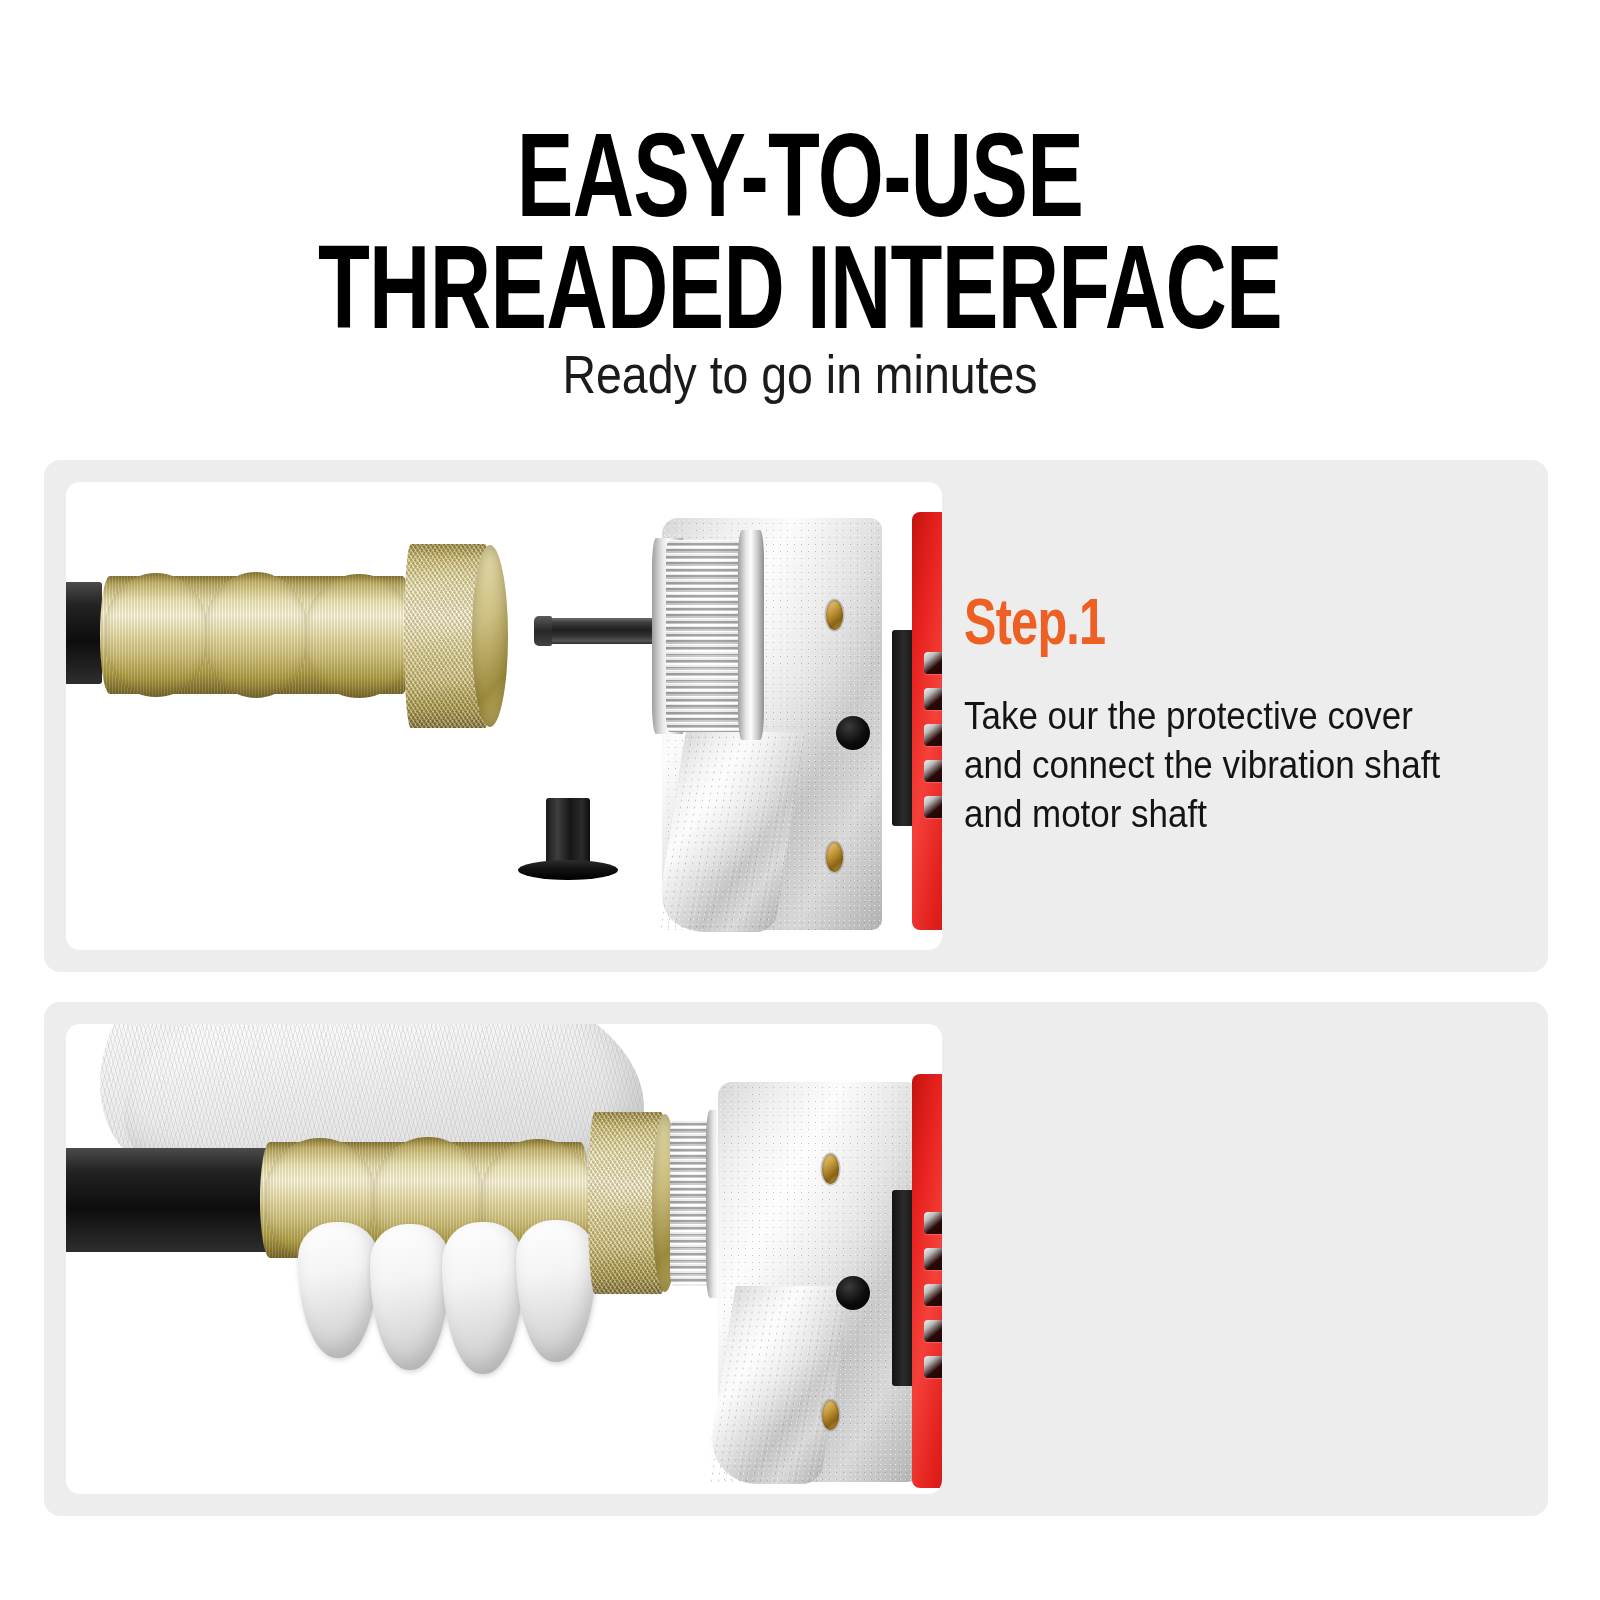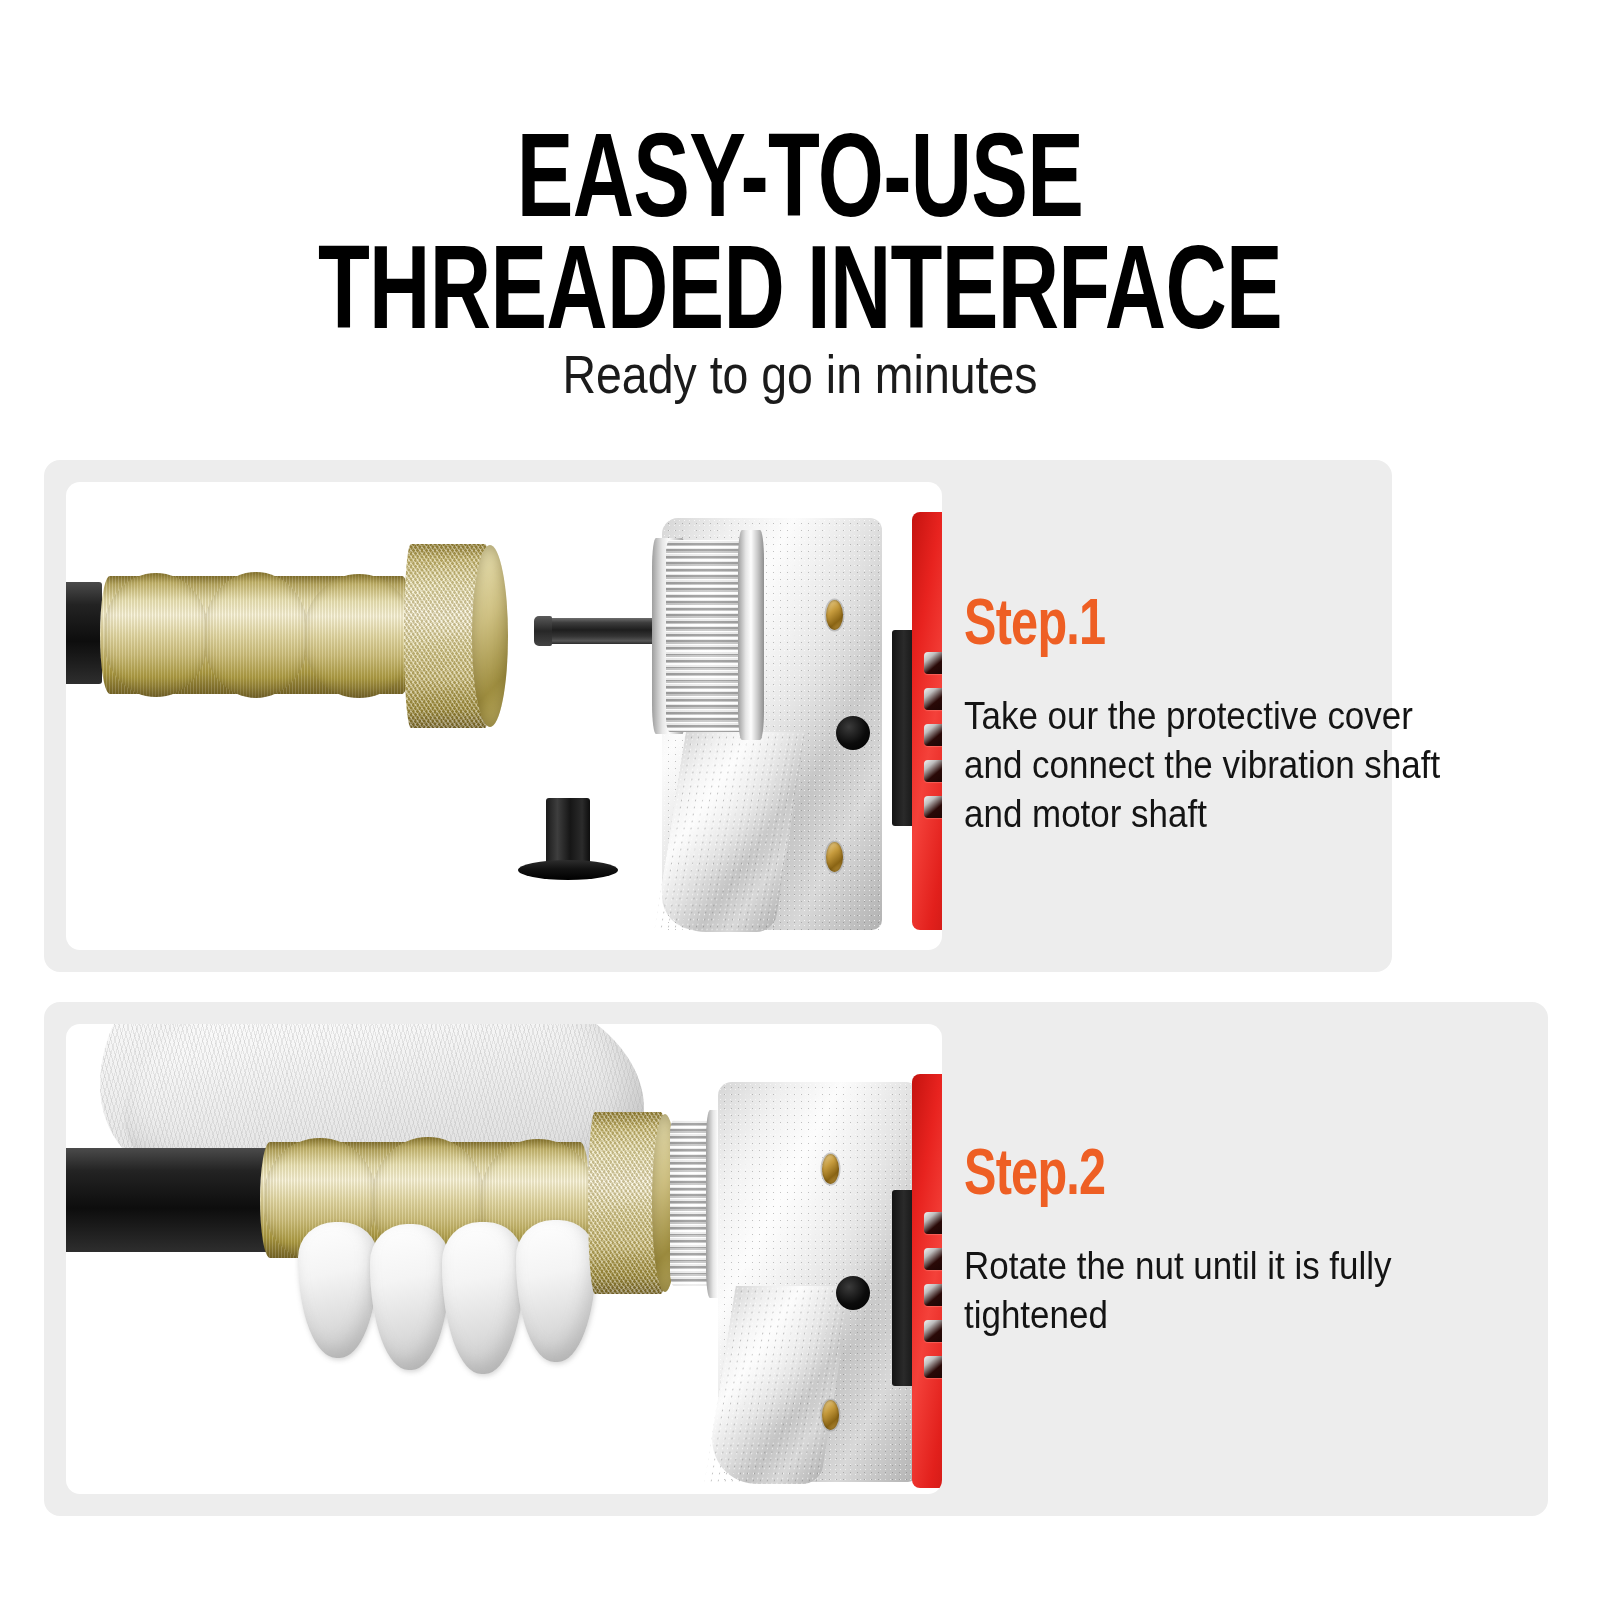--- a/index.html
+++ b/index.html
@@ -47,21 +47,21 @@
     transform-origin: center center;
     white-space: nowrap;
   }
 
   
   .panel {
     position: absolute;
     background: #ededed;
     border-radius: 16px;
   }
-  #panel-1 { left: 44px; top: 460px;  width: 1348px; height: 512px; }
+  #panel-1 { left: 44px; top: 460px;  width: 1504px; height: 512px; }
   #panel-2 { left: 44px; top: 1002px; width: 1504px; height: 514px; }
 
   .photo {
     position: absolute;
     left: 22px; top: 22px;
     width: 876px;
     height: 468px;
     background: #ffffff;
     border-radius: 14px;
     overflow: hidden;
@@ -387,17 +387,13 @@
         <div class="vent" style="left:858px; top:188px; width:30px; height:22px;"></div>
         <div class="vent" style="left:858px; top:224px; width:30px; height:22px;"></div>
         <div class="vent" style="left:858px; top:260px; width:30px; height:22px;"></div>
         <div class="vent" style="left:858px; top:296px; width:30px; height:22px;"></div>
         <div class="vent" style="left:858px; top:332px; width:30px; height:22px;"></div>
       </div>
 
     </div>
   </div>
 
-  <div class="steptext">
-    <div class="step-label">Step.2</div>
-    <div class="step-body">Rotate the nut until it is fully tightened</div>
-  </div>
 </div>
 
 </body></html>

